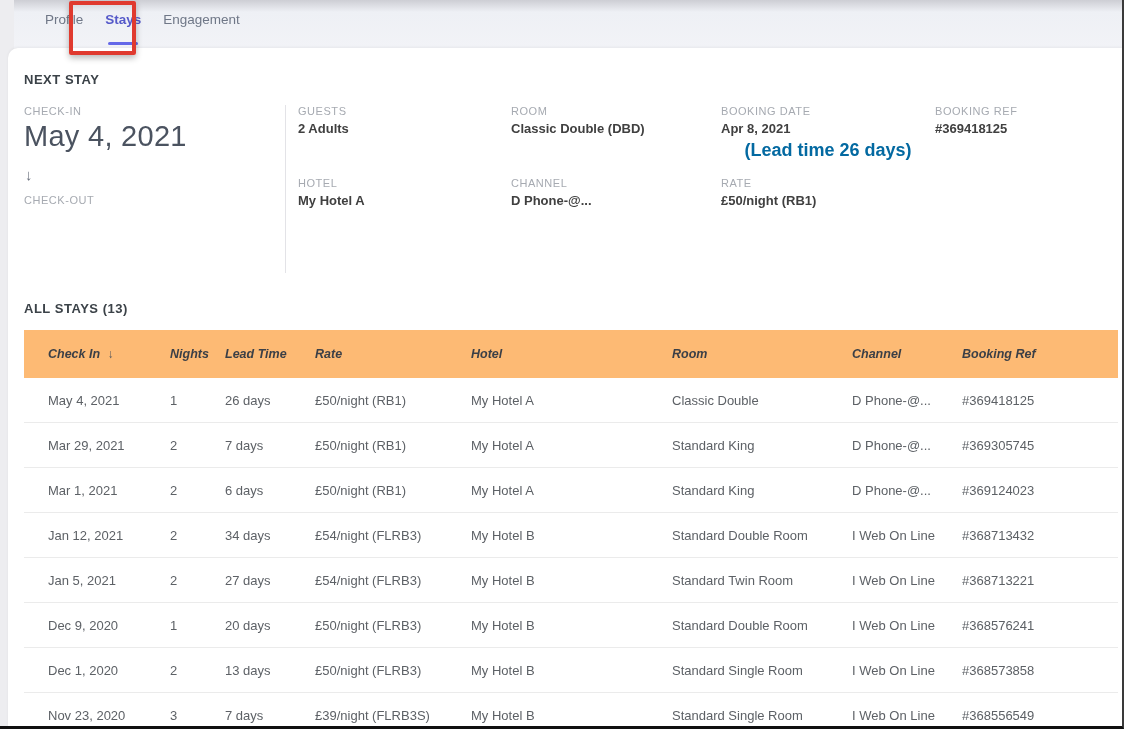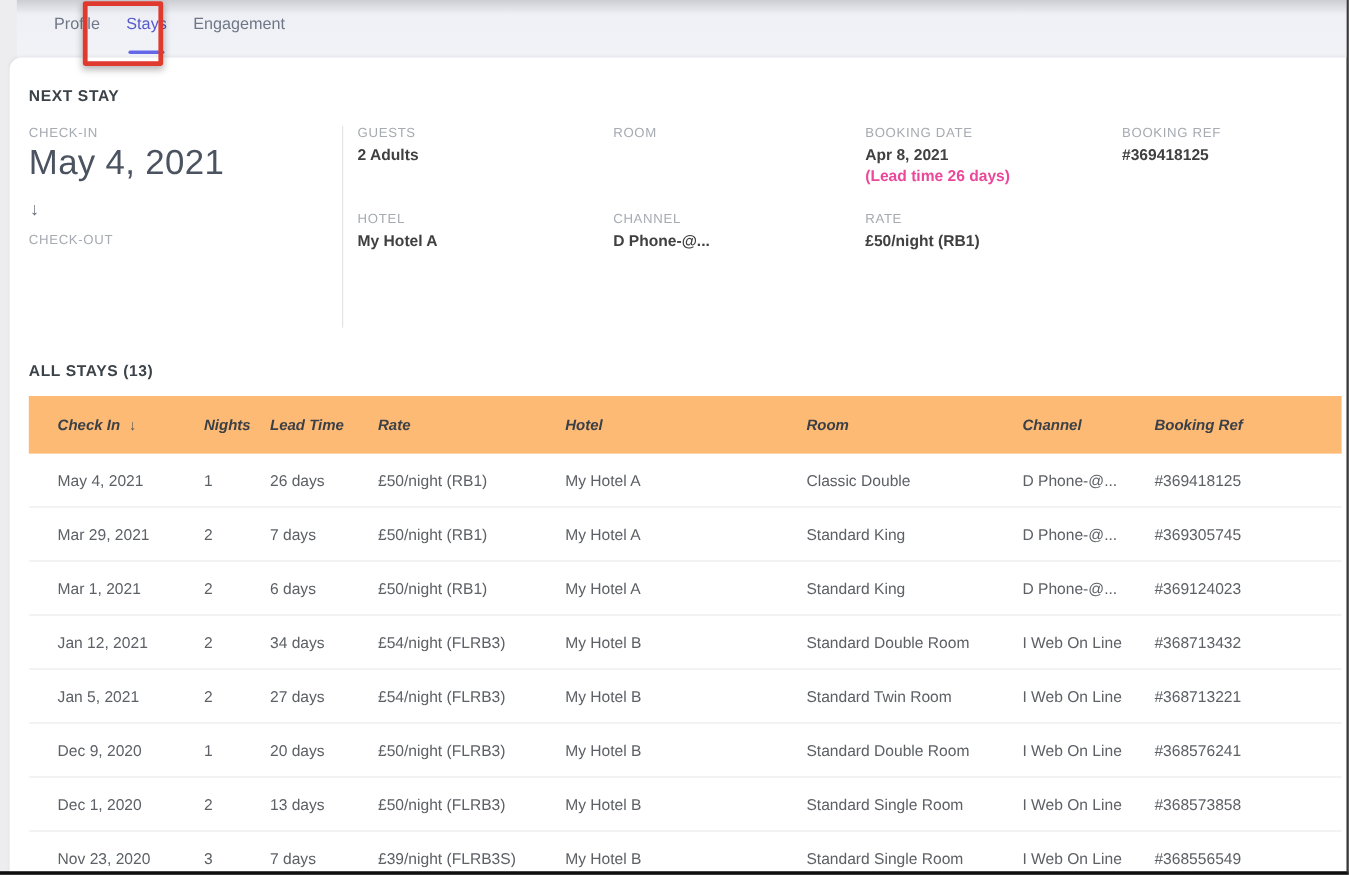--- a/index.html
+++ b/index.html
@@ -8,21 +8,21 @@
 
   .screen { position:relative; width:1124px; height:729px; overflow:hidden;
             background:#ededf0; border-right:2px solid #3a3a3a; border-bottom:3px solid #101010; }
 
   
   .tabbar { position:absolute; left:14px; top:0; width:100%; height:48px;
             background:linear-gradient(to bottom, #cdced4 0px, #eef0f5 12px, #f2f3f7 48px);
             display:flex; align-items:flex-start; padding-left:20px; }
   .tab { position:relative; height:48px; padding:12px 11px 0 11px; font-size:13.5px;
          color:#6f7787; font-weight:500; cursor:pointer; }
-  .tab.active { color:#5559c9; font-weight:400;text-align:center; }
+  .tab.active { color:#5559c9; font-weight:700;text-align:center; }
   .tab.active::after { content:""; position:absolute; left:50%; transform:translateX(-50%);
          bottom:3px; width:30px; height:3px; background:#6468e8; border-radius:2px; }
 
   .annotation-box { position:absolute; left:69px; top:1px; width:67px; height:54px;
          border:4px solid #e03a2f; border-radius:2px; z-index:6;
          box-shadow:0 3px 6px rgba(0,0,0,0.28); }
 
   
   .card { position:absolute; left:8px; top:48px; right:0; bottom:0; background:#ffffff;
           border-top-left-radius:10px; padding:0 4px 0 16px;
@@ -35,21 +35,21 @@
   
   .next-stay-body { display:flex; margin-top:18px; min-height:168px; }
   .checkinout { width:262px; flex:0 0 262px; border-right:1px solid #e3e3e7; }
   .ns-label { font-size:11px; font-weight:500; color:#a6aab1; letter-spacing:0.05em; margin-bottom:3px; }
   .big-date { font-size:29px; font-weight:400; color:#4b5360; line-height:1.15; letter-spacing:0.01em; }
   .arrow-down { margin:13px 0 11px 1px; color:#6e7480; font-size:15px; }
   .details-grid { display:grid; margin-left:12px; flex:1;
                   grid-template-columns:213px 210px 214px 1fr;
                   grid-template-rows:72px auto; align-content:start; }
   .ns-value { font-size:13px; font-weight:700; color:#404040; line-height:1.35; }
-  .ns-note  { font-size:13px; font-weight:700; color:#ec4899; line-height:1.35; }
+  .ns-note  { font-size:18px; font-weight:700; color:#0369a1; line-height:1.35;text-align:center; }
 
   
   .table { margin-top:14px; }
   .thead, .trow { display:grid;
        grid-template-columns:146px 55px 90px 156px 201px 180px 110px 1fr;
        align-items:center; }
   .thead { height:48px; background:#fdba74; font-size:12.5px; font-weight:700; color:#3b3f46;font-style:italic; }
   .th:first-child, .td:first-child { padding-left:24px; }
   .trow { height:45px; border-bottom:1px solid #ebebeb; font-size:13px; color:#5d6166; }
   .sort-arrow { font-size:12px; color:#55585e; margin-left:4px; }
@@ -80,20 +80,21 @@
         <div class="ns-label">CHECK-OUT</div>
       </div>
 
       <div class="details-grid">
         <div>
           <div class="ns-label">GUESTS</div>
           <div class="ns-value">2 Adults</div>
         </div>
         <div>
           <div class="ns-label">ROOM</div>
+          <div class="ns-value">Classic Double (DBD)</div>
         </div>
         <div>
           <div class="ns-label">BOOKING DATE</div>
           <div class="ns-value">Apr 8, 2021</div>
           <div class="ns-note">(Lead time 26 days)</div>
         </div>
         <div>
           <div class="ns-label">BOOKING REF</div>
           <div class="ns-value">#369418125</div>
         </div>

